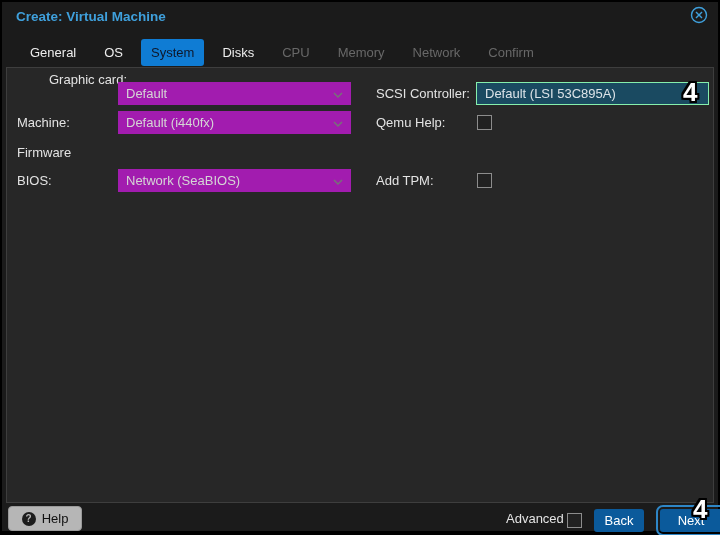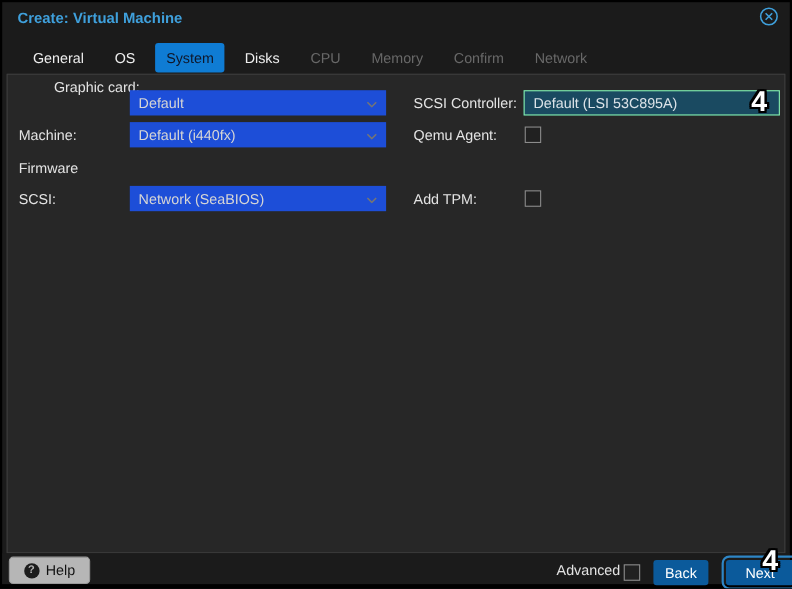--- a/index.html
+++ b/index.html
@@ -16,21 +16,21 @@
   .tab{font-size:13px;color:#eeeeee;padding:6px 10px;margin-right:8px;border-radius:3px;cursor:pointer;white-space:nowrap;}
   .tab.active{background:#0f7cd4;color:#0f172a;}
   .tab.disabled{color:#686868;cursor:default;}
 
   
   .panel{position:absolute;left:4px;top:65px;width:708px;height:436px;background:#272727;border:1px solid #3e3e3e;}
 
   .f-label{position:absolute;font-size:13px;color:#e3e3e3;line-height:23px;}
   .section-label{position:absolute;font-size:13px;color:#e3e3e3;}
 
-  .select{position:absolute;height:23px;background:#1d4ed8;color:#d5d5d5;font-size:13px;
+  .select{position:absolute;height:23px;background:#a21caf;color:#d5d5d5;font-size:13px;
           display:flex;align-items:center;justify-content:space-between;padding:0 8px;cursor:pointer;}
   .select .val{overflow:hidden;white-space:nowrap;}
   .select.focused{background:#1a4a61;border:1px solid #86efac;color:#dce3e8;}
 
   .checkbox{position:absolute;width:15px;height:15px;background:#212121;border:1px solid #8c8c8c;cursor:pointer;}
 
   
   .footer{position:absolute;left:0;top:501px;width:716px;height:28px;background:#1b1b1b;}
   .help-btn{position:absolute;left:6px;top:504px;width:74px;height:25px;background:#b6b6b6;border:1px solid #9a9a9a;
             border-radius:4px;display:flex;align-items:center;justify-content:center;gap:6px;cursor:pointer;}
@@ -65,22 +65,22 @@
       </span>
     </div>
 
     <div class="tabbar">
       <div class="tab">General</div>
       <div class="tab">OS</div>
       <div class="tab active">System</div>
       <div class="tab">Disks</div>
       <div class="tab disabled">CPU</div>
       <div class="tab disabled">Memory</div>
+      <div class="tab disabled">Network</div>
       <div class="tab disabled">Confirm</div>
-      <div class="tab disabled">Network</div>
     </div>
 
     <div class="panel">
 
       <div class="f-label" style="left:10px;top:0;margin-left:32px;">Graphic card:</div>
       <div class="select" style="left:111px;top:14px;width:233px;">
         <span class="val">Default</span>
         <span>
           <svg width="10" height="6" viewBox="0 0 10 6">
               <path d="M1 1 L5 5 L9 1" stroke="#757575" stroke-width="1.4" fill="none"></path>
@@ -93,36 +93,36 @@
         <span class="val">Default (i440fx)</span>
         <span>
           <svg width="10" height="6" viewBox="0 0 10 6">
               <path d="M1 1 L5 5 L9 1" stroke="#757575" stroke-width="1.4" fill="none"></path>
             </svg>
         </span>
       </div>
 
       <div class="section-label" style="left:10px;top:77px;">Firmware</div>
 
-      <div class="f-label" style="left:10px;top:101px;">SCSI:</div>
+      <div class="f-label" style="left:10px;top:101px;">BIOS:</div>
       <div class="select" style="left:111px;top:101px;width:233px;">
         <span class="val">Network (SeaBIOS)</span>
         <span>
           <svg width="10" height="6" viewBox="0 0 10 6">
               <path d="M1 1 L5 5 L9 1" stroke="#757575" stroke-width="1.4" fill="none"></path>
             </svg>
         </span>
       </div>
 
       <div class="f-label" style="left:369px;top:14px;">SCSI Controller:</div>
       <div class="select focused" style="left:469px;top:14px;width:233px;">
         <span class="val">Default (LSI 53C895A)</span>
       </div>
 
-      <div class="f-label" style="left:369px;top:43px;">Qemu Agent:</div>
+      <div class="f-label" style="left:369px;top:43px;">Qemu Help:</div>
       <div class="checkbox" style="left:470px;top:47px;"></div>
 
       <div class="f-label" style="left:369px;top:101px;">Add TPM:</div>
       <div class="checkbox" style="left:470px;top:105px;"></div>
     </div>
 
     <div class="footer"></div>
     <div class="help-btn">
       <span class="q-icon">?</span>
       <span class="help-txt">Help</span>

